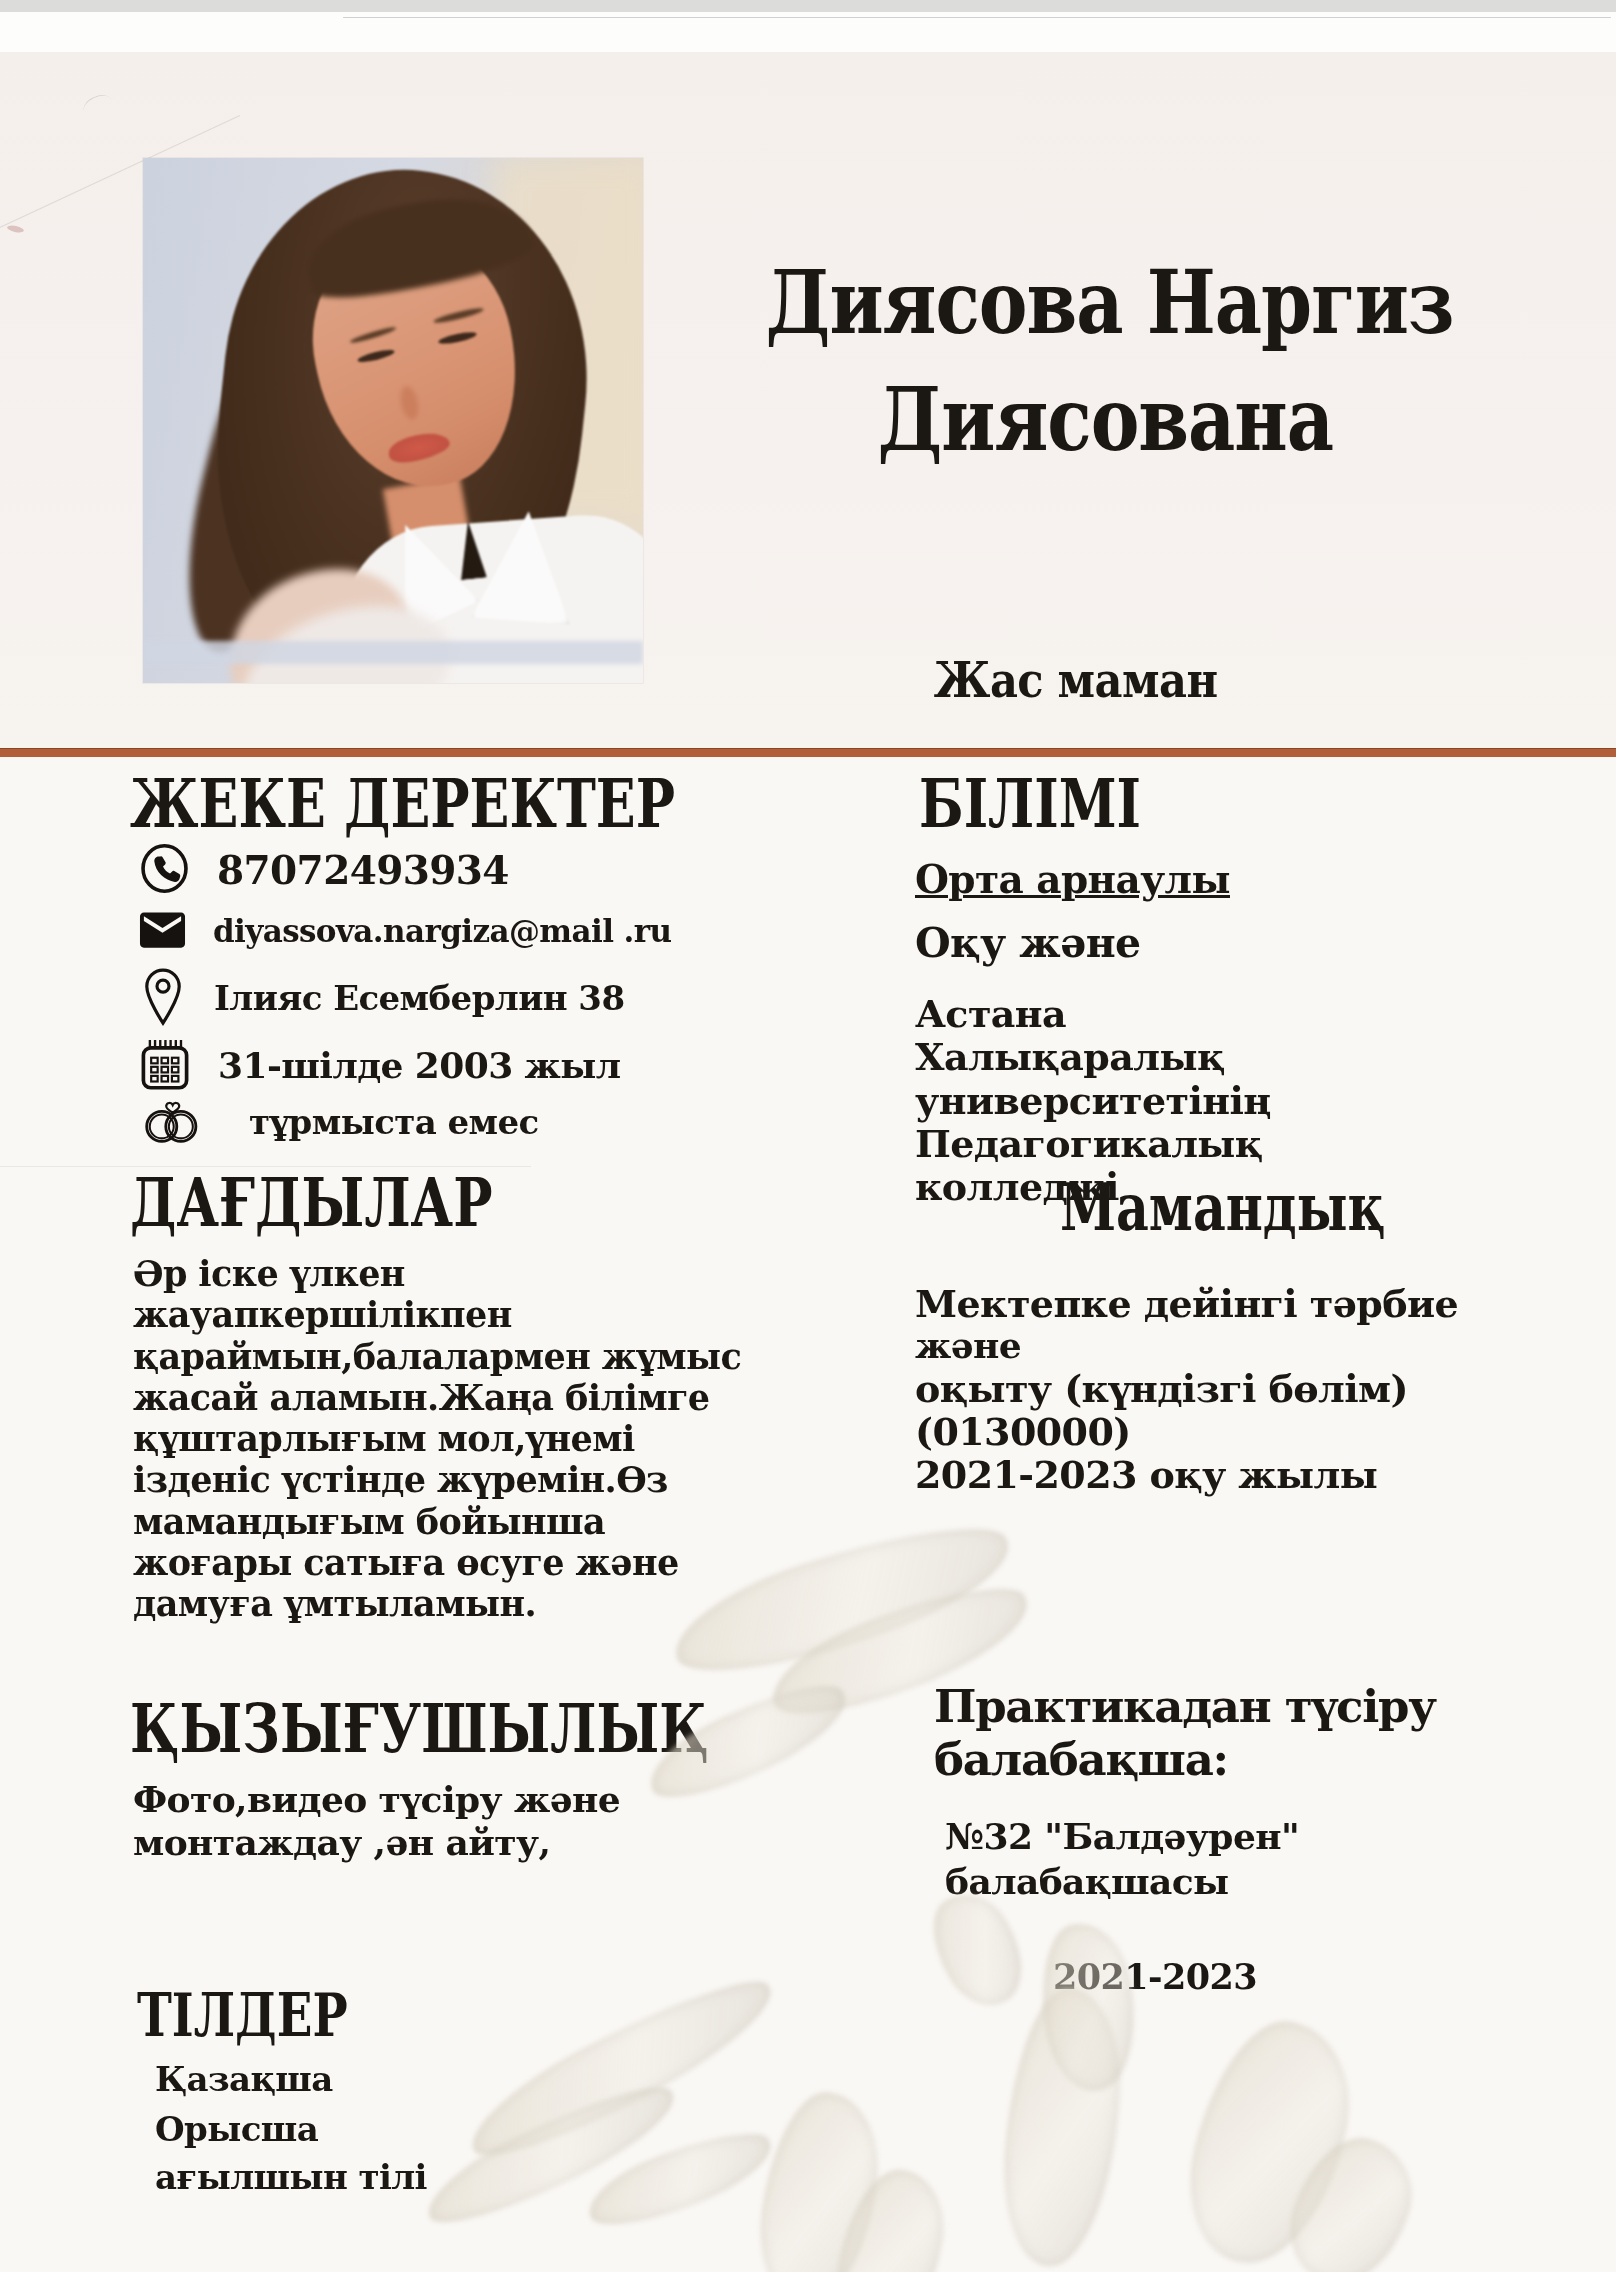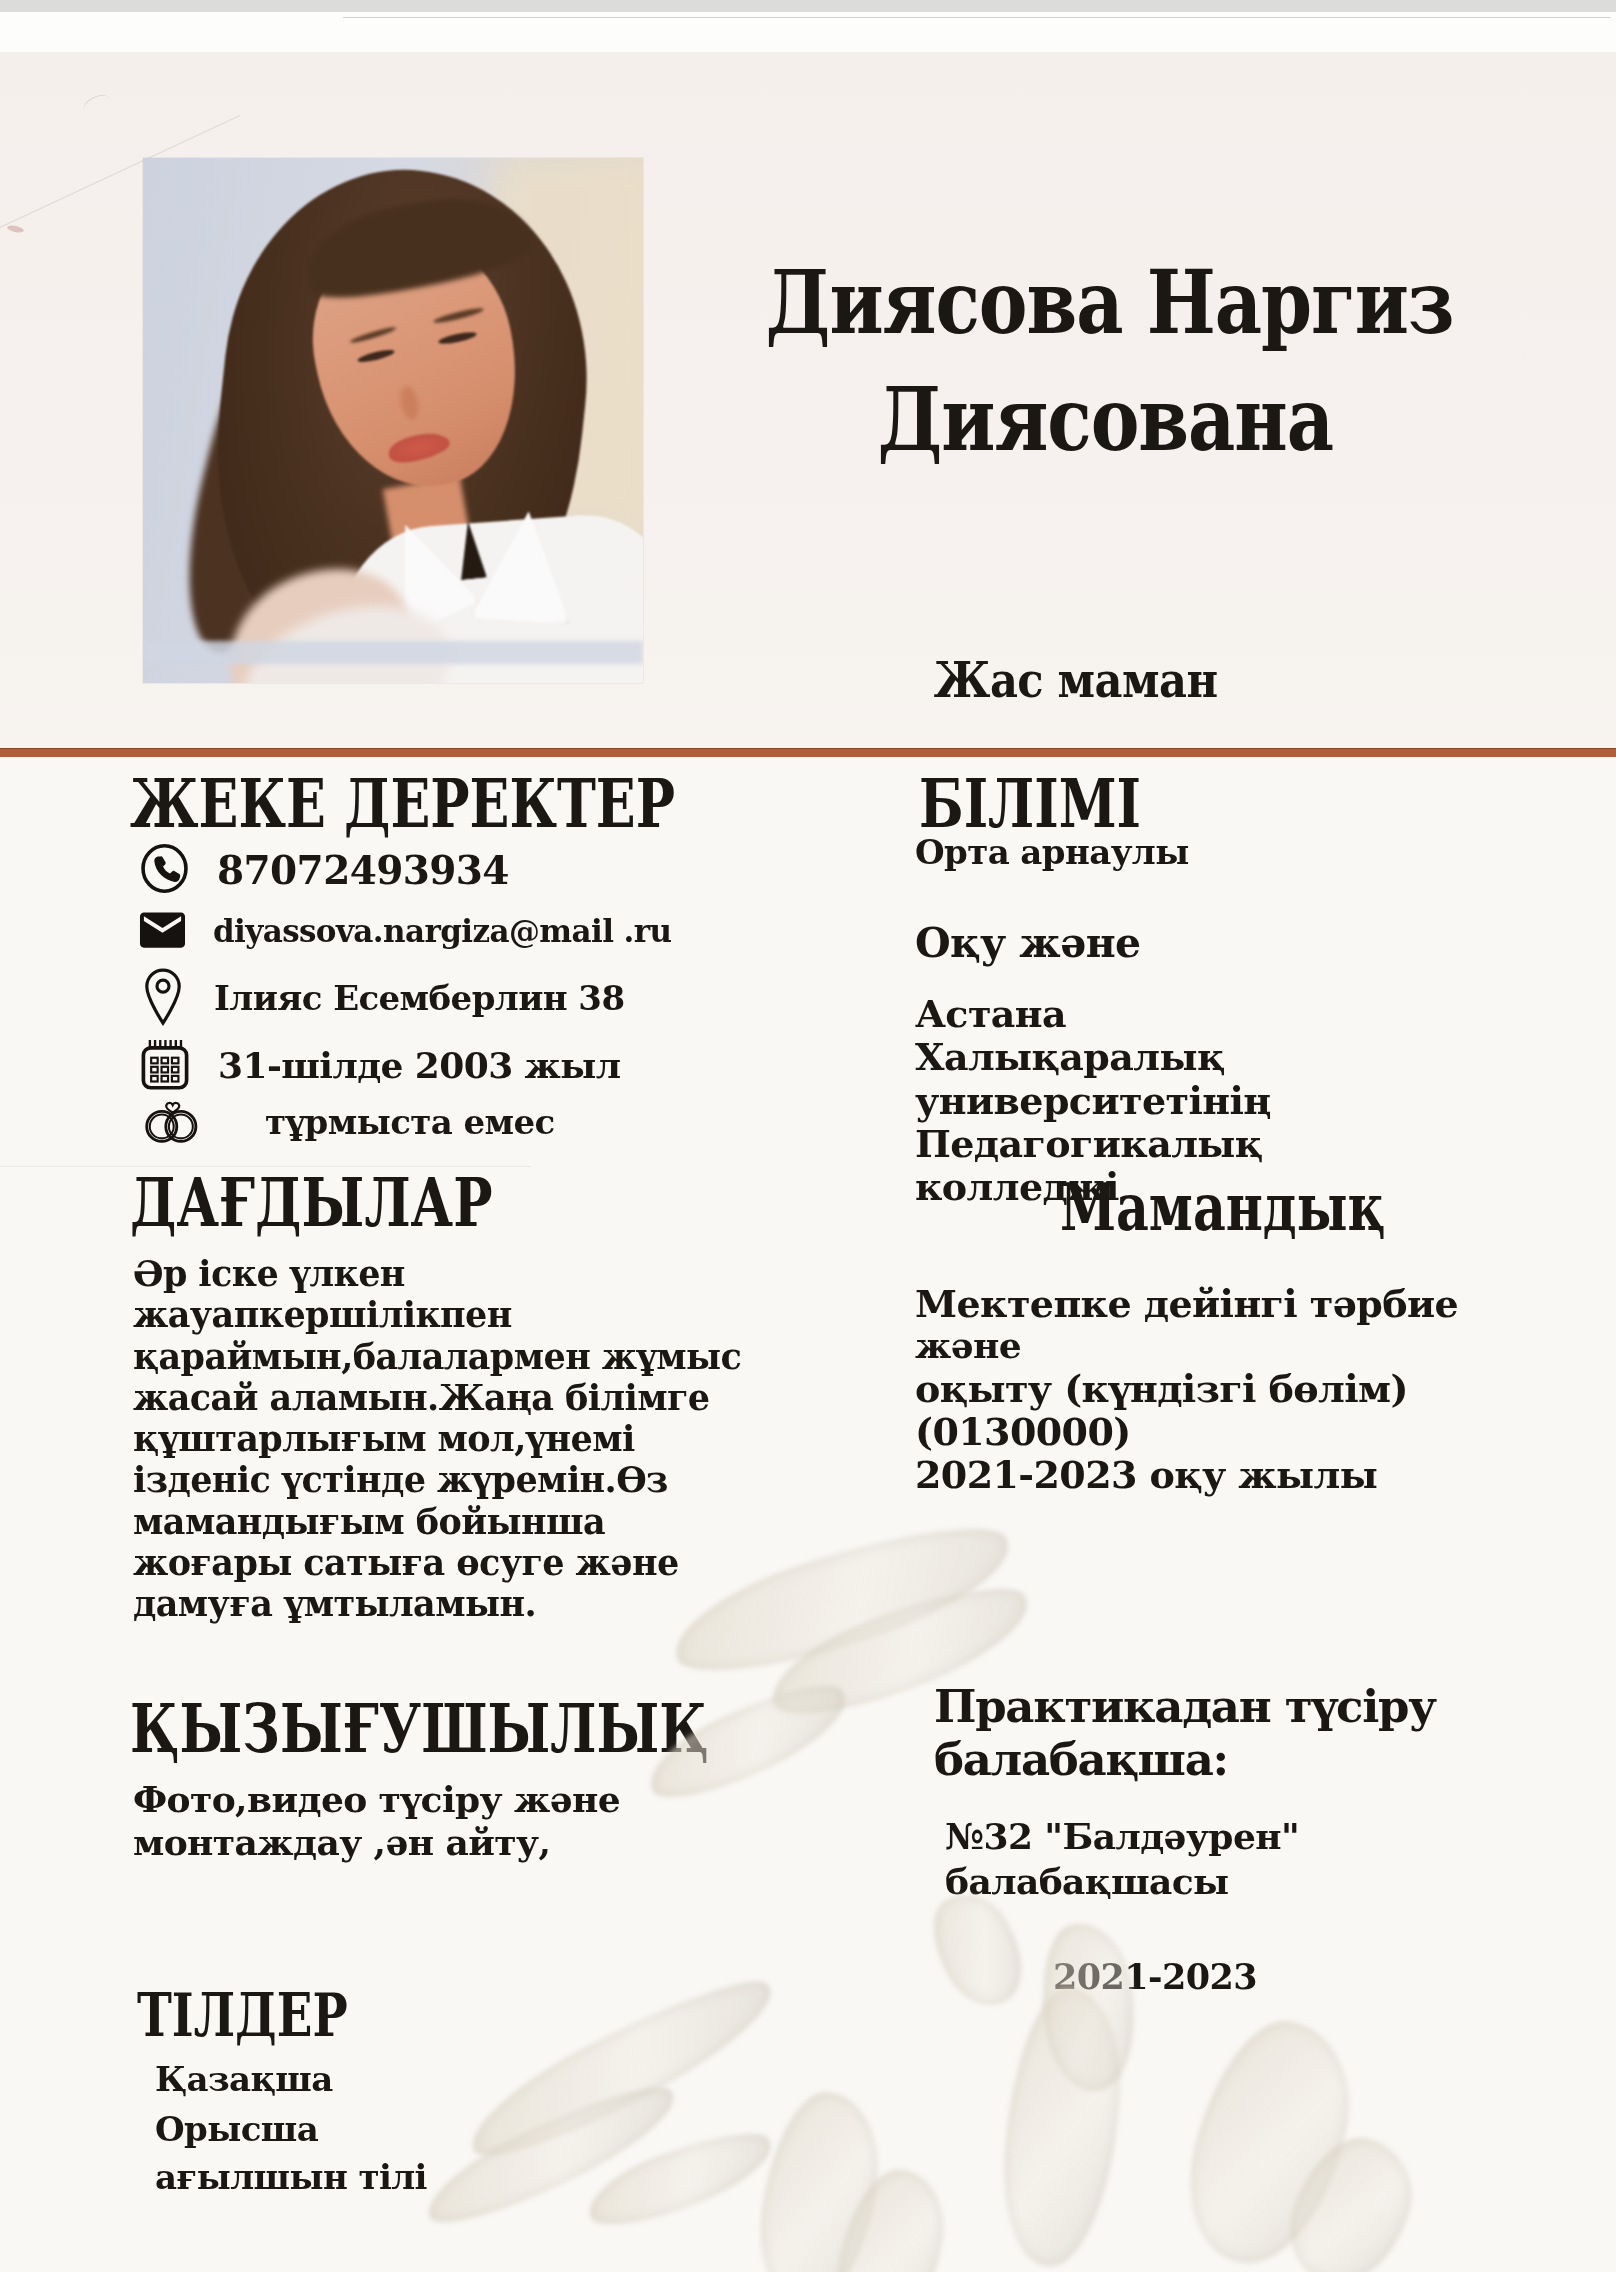--- a/index.html
+++ b/index.html
@@ -199,21 +199,21 @@
             <rect x="15.2" y="13.8" width="3" height="2.6"></rect>
           <rect x="5.6" y="18" width="3" height="2.6"></rect>
             <rect x="10.4" y="18" width="3" height="2.6"></rect>
             <rect x="15.2" y="18" width="3" height="2.6"></rect>
         </g>
       </svg>
     </span>
     <span class="contact-text" style="font-size:36px;">31-шілде 2003 жыл</span>
   </div>
 
-  <div class="contact-row" style="top:1083px;gap:16px;">
+  <div class="contact-row" style="top:1083px;">
     <span class="contact-icon">
       <svg width="65" height="51" viewBox="0 0 32 25" fill="none" stroke="currentColor">
         <path d="M16.6 4.9c-.7-1.5-2.9-1.3-3.2.3-.2 1.1 1.1 2.2 3.2 3.5 2.1-1.3 3.4-2.4 3.2-3.5-.3-1.6-2.5-1.8-3.2-.3z" stroke-width="1.1"></path>
         <circle cx="11.2" cy="15.4" r="7.4" stroke-width="1.4"></circle>
         <circle cx="11.2" cy="15.4" r="5.9" stroke-width="1"></circle>
         <circle cx="20.6" cy="15.4" r="7.4" stroke-width="1.4"></circle>
         <circle cx="20.6" cy="15.4" r="5.9" stroke-width="1"></circle>
       </svg>
     </span>
     <span class="contact-text" style="font-size:34px;margin-left:45px;">тұрмыста емес</span>
@@ -232,21 +232,21 @@
   <div class="sec-h" style="left:137px;top:1973px;font-size:60px;">
     <span>ТІЛДЕР</span>
   </div>
   <div class="body-txt nowrap" style="left:155px;top:2048px;font-size:34px;">Қазақша</div>
   <div class="body-txt nowrap" style="left:155px;top:2098px;font-size:34px;">Орысша</div>
   <div class="body-txt nowrap" style="left:155px;top:2146px;font-size:34px;">ағылшын тілі</div>
 
   <div class="sec-h" style="left:919px;top:758px;">
     <span>БІЛІМІ</span>
   </div>
-  <div class="body-txt nowrap" style="left:915px;top:821px;font-size:34px;">Орта арнаулы</div>
+  <div class="body-txt nowrap" style="left:915px;top:845px;font-size:39px;text-decoration:underline;">Орта арнаулы</div>
   <div class="body-txt nowrap" style="left:915px;top:908px;font-size:41px;">Оқу және</div>
   <div class="body-txt" style="left:915px;top:980px;width:447px;font-size:38px;line-height:1.14;">Астана Халықаралық университетінің Педагогикалық колледжі</div>
 
   <div class="sec-h centered" style="left:1014px;top:1163px;font-size:65px;">
     <span>Мамандық</span>
   </div>
   <div class="body-txt nowrap" style="left:915px;top:1270px;font-size:38px;">Мектепке дейінгі тәрбие</div>
   <div class="body-txt nowrap" style="left:915px;top:1313px;font-size:36px;">және</div>
   <div class="body-txt nowrap" style="left:915px;top:1355px;font-size:38px;">оқыту (күндізгі бөлім)</div>
   <div class="body-txt nowrap" style="left:915px;top:1398px;font-size:38px;">(0130000)</div>

